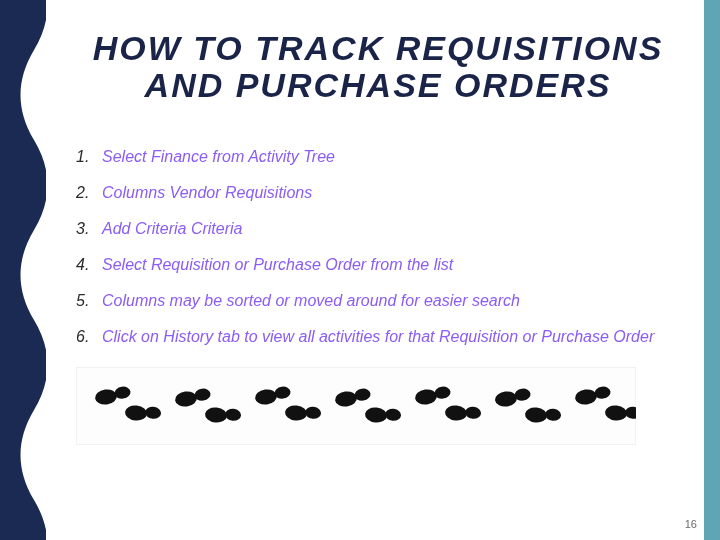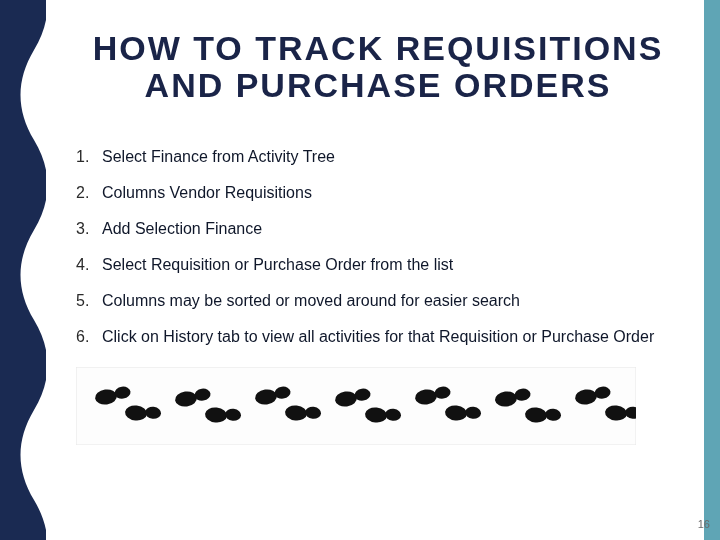--- a/index.html
+++ b/index.html
@@ -32,20 +32,21 @@
     width: 16px;
     height: 540px;
     background: #5fa5b5;
   }
   .content {
     position: absolute;
     left: 60px;
     right: 24px;
     top: 0;
     bottom: 0;
+    font-style: italic;
   }
   .title {
     font-family: "Arial Black", Arial, sans-serif;
     font-weight: 900;
     font-size: 34px;
     letter-spacing: 2px;
     color: #1a2448;
     text-align: center;
     line-height: 1.08;
     margin: 30px 20px 36px 20px;
@@ -53,39 +54,39 @@
   ol.steps {
     list-style: none;
     counter-reset: step;
     margin: 0 16px 0 16px;
   }
   ol.steps li {
     counter-increment: step;
     display: flex;
     align-items: flex-start;
     font-size: 16px;
-    color: #0f172a;
+    color: #8b5cf6;
     padding: 8px 0 8px 0;
     line-height: 1.25;
   }
   ol.steps li::before {
     content: counter(step) ".";
     width: 26px;
     flex: 0 0 26px;
     color: #2a2a2a;
   }
   .footprints {
     margin: 12px 16px 0 16px;
     display: flex;
     justify-content: flex-start;
   }
   .footprints svg { display: block; }
   .page-num {
     position: absolute;
-    right: 10px;
+    right: 23px;
     bottom: 10px;
     font-size: 11px;
     color: #6a6a6a;
   }
 </style>
 </head>
 <body>
 
 <div class="left-stripe">
   <svg class="wave" viewBox="0 0 60 620" preserveAspectRatio="none">
@@ -99,21 +100,21 @@
   <h1 class="title">HOW TO TRACK REQUISITIONS AND PURCHASE ORDERS</h1>
 
   <ol class="steps">
     <li>
         <span>Select Finance from Activity Tree</span>
       </li>
     <li>
         <span>Columns Vendor Requisitions</span>
       </li>
     <li>
-        <span>Add Selection Finance</span>
+        <span>Add Criteria Criteria</span>
       </li>
     <li>
         <span>Select Requisition or Purchase Order from the list</span>
       </li>
     <li>
         <span>Columns may be sorted or moved around for easier search</span>
       </li>
     <li>
         <span>Click on History tab to view all activities for that Requisition or Purchase Order</span>
       </li>

